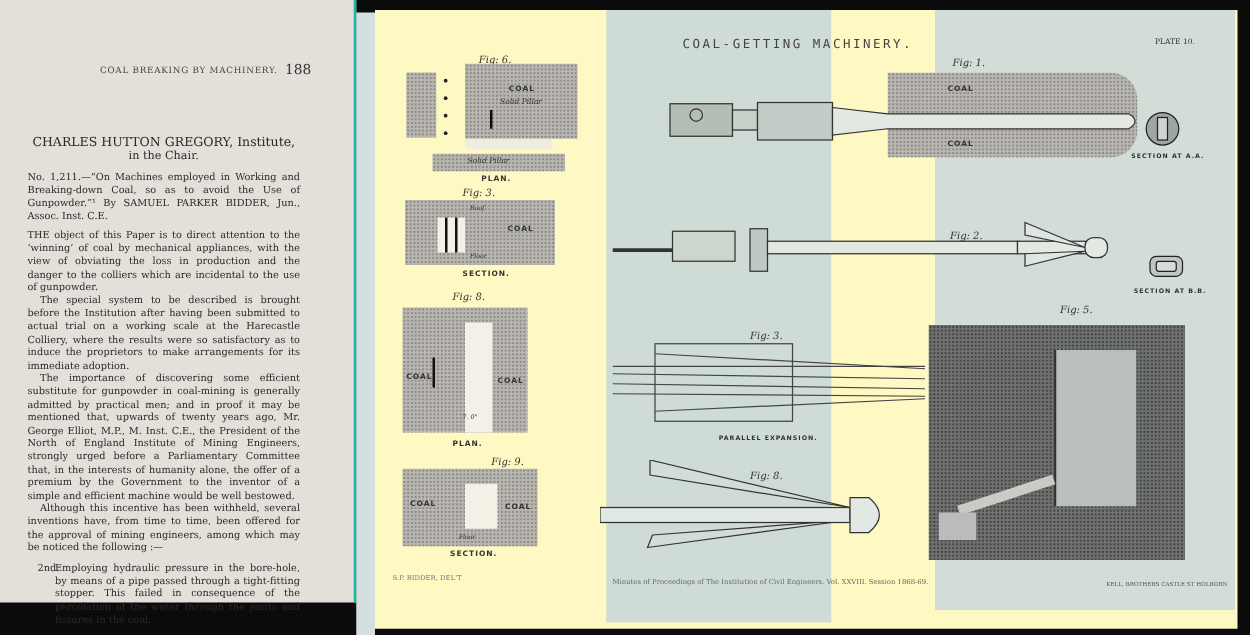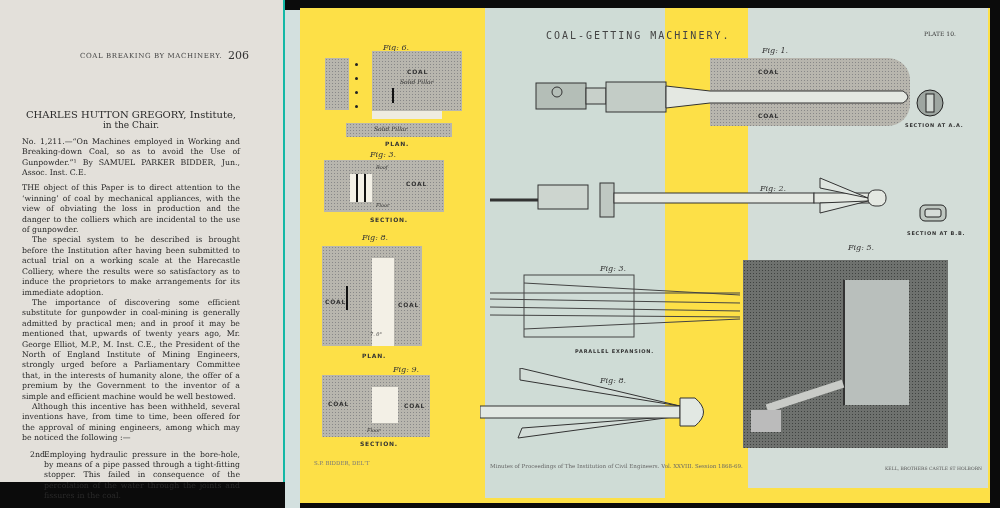--- a/index.html
+++ b/index.html
@@ -1,19 +1,19 @@
 <!DOCTYPE html>
 <html><head>
 <meta charset="utf-8">
 <style>
   html,body{margin:0;padding:0;}
   body{width:1000px;height:508px;background:#0b0b0b;position:relative;overflow:hidden;font-family:"DejaVu Serif",serif;}
   .page-left{position:absolute;left:0;top:0;width:283px;height:482px;background:#e3e0da;border-right:2px solid #14b8a6;}
   .gutter-blue{position:absolute;left:285px;top:10px;width:15px;height:498px;background:#d3e0df;}
-  .plate{position:absolute;left:300px;top:8px;width:690px;height:495px;background:#fde047;}
+  .plate{position:absolute;left:300px;top:8px;width:690px;height:495px;background:#fef9c3;}
   .plate .tint1{position:absolute;left:185px;top:0;width:180px;height:490px;background:#cfdcd6;}
   .plate .tint2{position:absolute;left:448px;top:0;width:240px;height:480px;background:#d3ddd8;}
   .running-head{position:absolute;top:52px;left:80px;font-size:7px;letter-spacing:0.6px;color:#444;}
   .pageno{position:absolute;top:49px;left:228px;font-size:11px;color:#333;}
   .left-text{position:absolute;left:22px;top:110px;width:218px;font-size:7.8px;line-height:10.4px;color:#2a2a2a;text-align:justify;}
   .center{text-align:center;}
   .date{font-size:10px;margin-bottom:2px;}
   .president{font-size:10px;}
   .chair{font-size:9px;margin-bottom:6px;}
   .para{text-indent:10px;margin:0;}
@@ -26,21 +26,21 @@
   .abs{position:absolute;}
   .plate-title{position:absolute;left:246px;top:22px;font-family:"DejaVu Sans Mono",monospace;font-size:10px;letter-spacing:2px;color:#444;}
   .plate-no{position:absolute;left:624px;top:22px;font-size:6px;color:#333;}
   .caption{position:absolute;font-size:5.5px;color:#777;}
 </style>
 </head>
 <body>
 
 <div class="page-left">
   <div class="running-head">COAL BREAKING BY MACHINERY.</div>
-  <div class="pageno">206</div>
+  <div class="pageno">188</div>
 
   <div class="left-text">
     <div class="center president">
       <span>CHARLES HUTTON GREGORY,</span>
       <span>Institute,</span>
     </div>
     <div class="center chair">in the Chair.</div>
 
     <p class="para first" style="margin-bottom:5px;">No. 1,211.—“On Machines employed in Working and Breaking-down Coal, so as to avoid the Use of Gunpowder.”¹ By SAMUEL PARKER BIDDER, Jun., Assoc. Inst. C.E.</p>
     <p class="para first">THE object of this Paper is to direct attention to the ‘winning’ of coal by mechanical appliances, with the view of obviating the loss in production and the danger to the colliers which are incidental to the use of gunpowder.</p>

